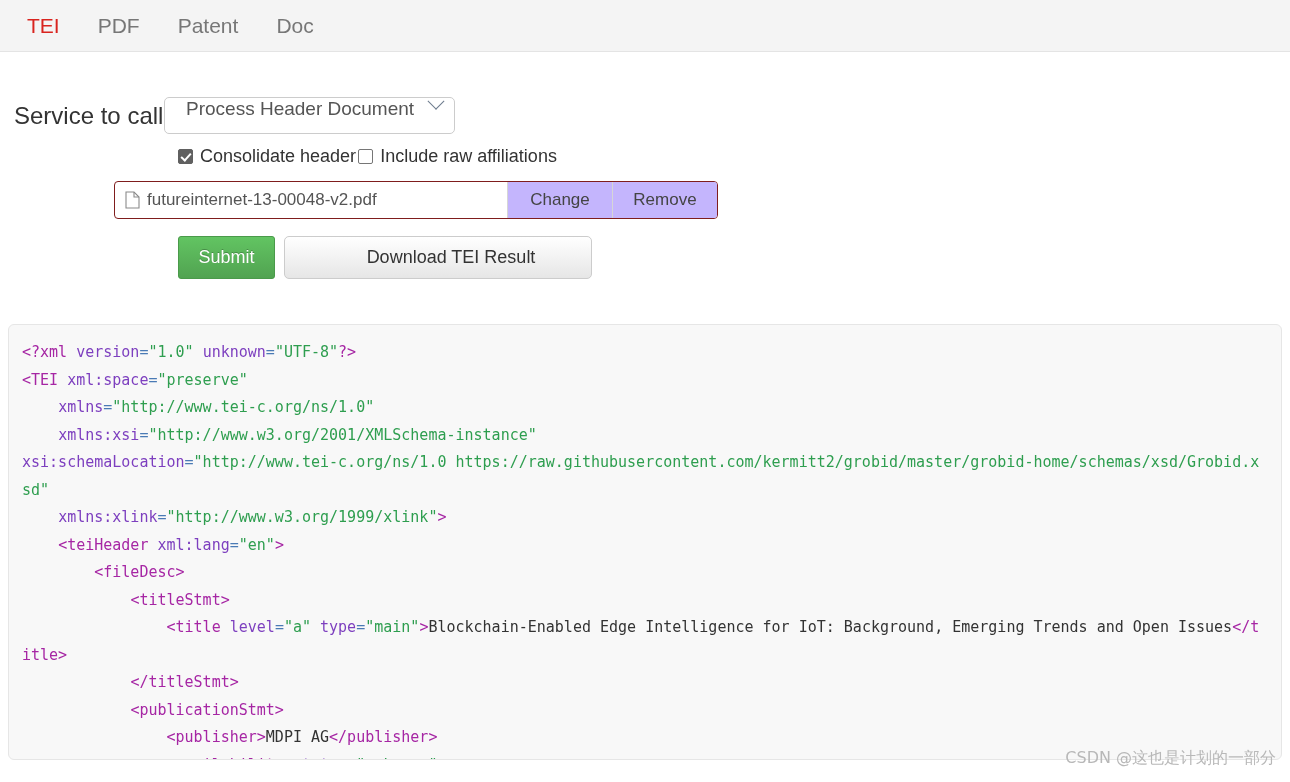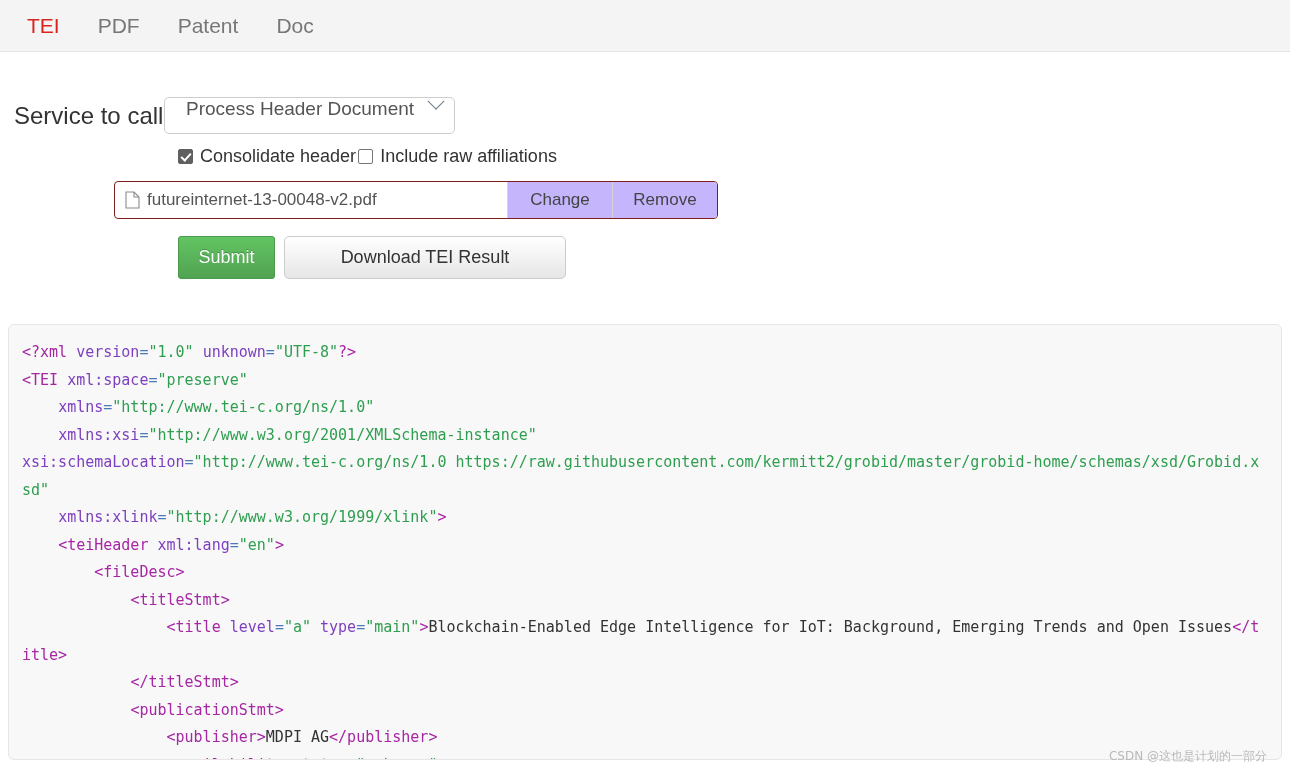--- a/index.html
+++ b/index.html
@@ -184,20 +184,21 @@
     border: 1px solid #cccccc;
     border-radius: 5px;
     color: #333333;
     font-size: 18px;
     width: 280px;
     height: 41px;
     display: flex;
     align-items: center;
     justify-content: center;
     cursor: pointer;
+    padding-left: 26px;
   }
 
   
   .code-wrap {
     margin: 45px 8px 0 8px;
     border: 1px solid #e6e6e6;
     border-radius: 6px;
     background: #f8f8f8;
     padding: 14px 13px 8px 13px;
     box-sizing: border-box;
@@ -216,23 +217,23 @@
   }
   .t-tag  { color: #a626a4; }   
   .t-attr { color: #7d3fbf; }   
   .t-val  { color: #2e9e4f; }   
   .t-punc { color: #4a7ab5; }   
   .t-txt  { color: #333333; }   
 
   
   .watermark {
     position: absolute;
-    right: 23px;
+    right: 14px;
     top: 748px;
-    font-size: 12px;
+    font-size: 16px;
     color: #b8b8b8;
     font-family: "DejaVu Sans", sans-serif;
     white-space: nowrap;
     user-select: none;
   }
 </style>
 </head>
 <body>
 
 <div class="navbar">

